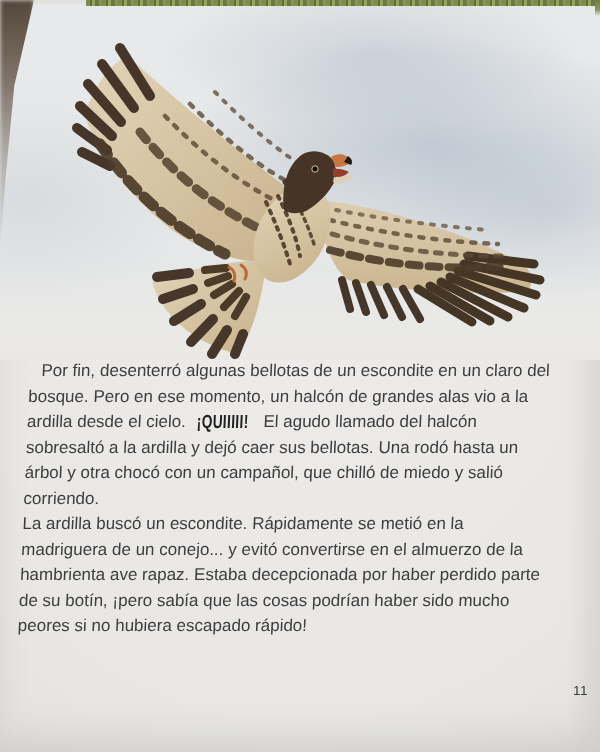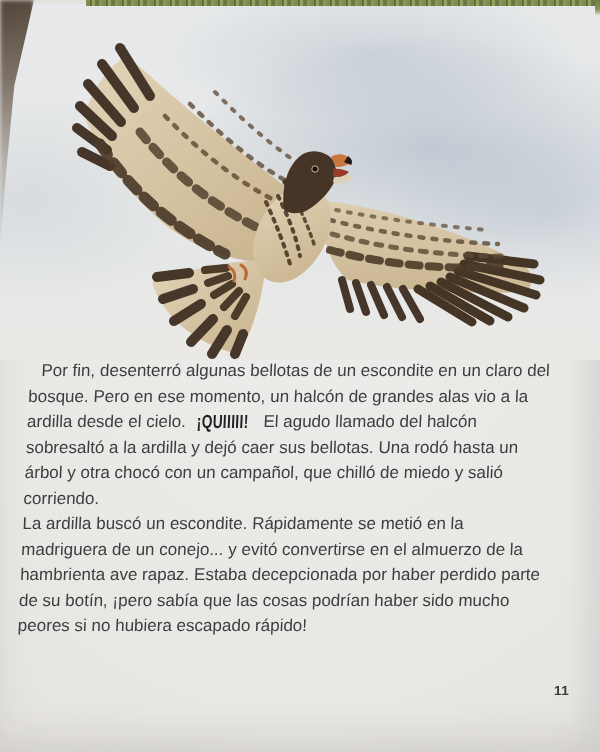--- a/index.html
+++ b/index.html
@@ -56,22 +56,22 @@
   .text-block p{margin:0;}
   .para1{text-indent:12px;}
   .para2{margin-top:19px;}
   .shout{
     display:inline-block;font-weight:700;font-size:19px;line-height:1;
     letter-spacing:.5px;color:#232222;
     transform:scaleX(.72);transform-origin:left center;
     margin:0 -14px 0 -2px;vertical-align:-1px;
   }
   .page-number{
-    position:absolute;left:554px;top:683px;
-    font-size:13.5px;font-weight:700;color:#3a3a3c;letter-spacing:.5px;
+    position:absolute;left:573px;top:683px;
+    font-size:13.5px;font-weight:400;color:#3a3a3c;letter-spacing:.5px;
   }
 </style>
 </head>
 <body>
 
 <div class="photo">
   <div class="page">
 
     <div class="sky">
       <svg width="600" height="356" viewBox="0 0 600 356">

